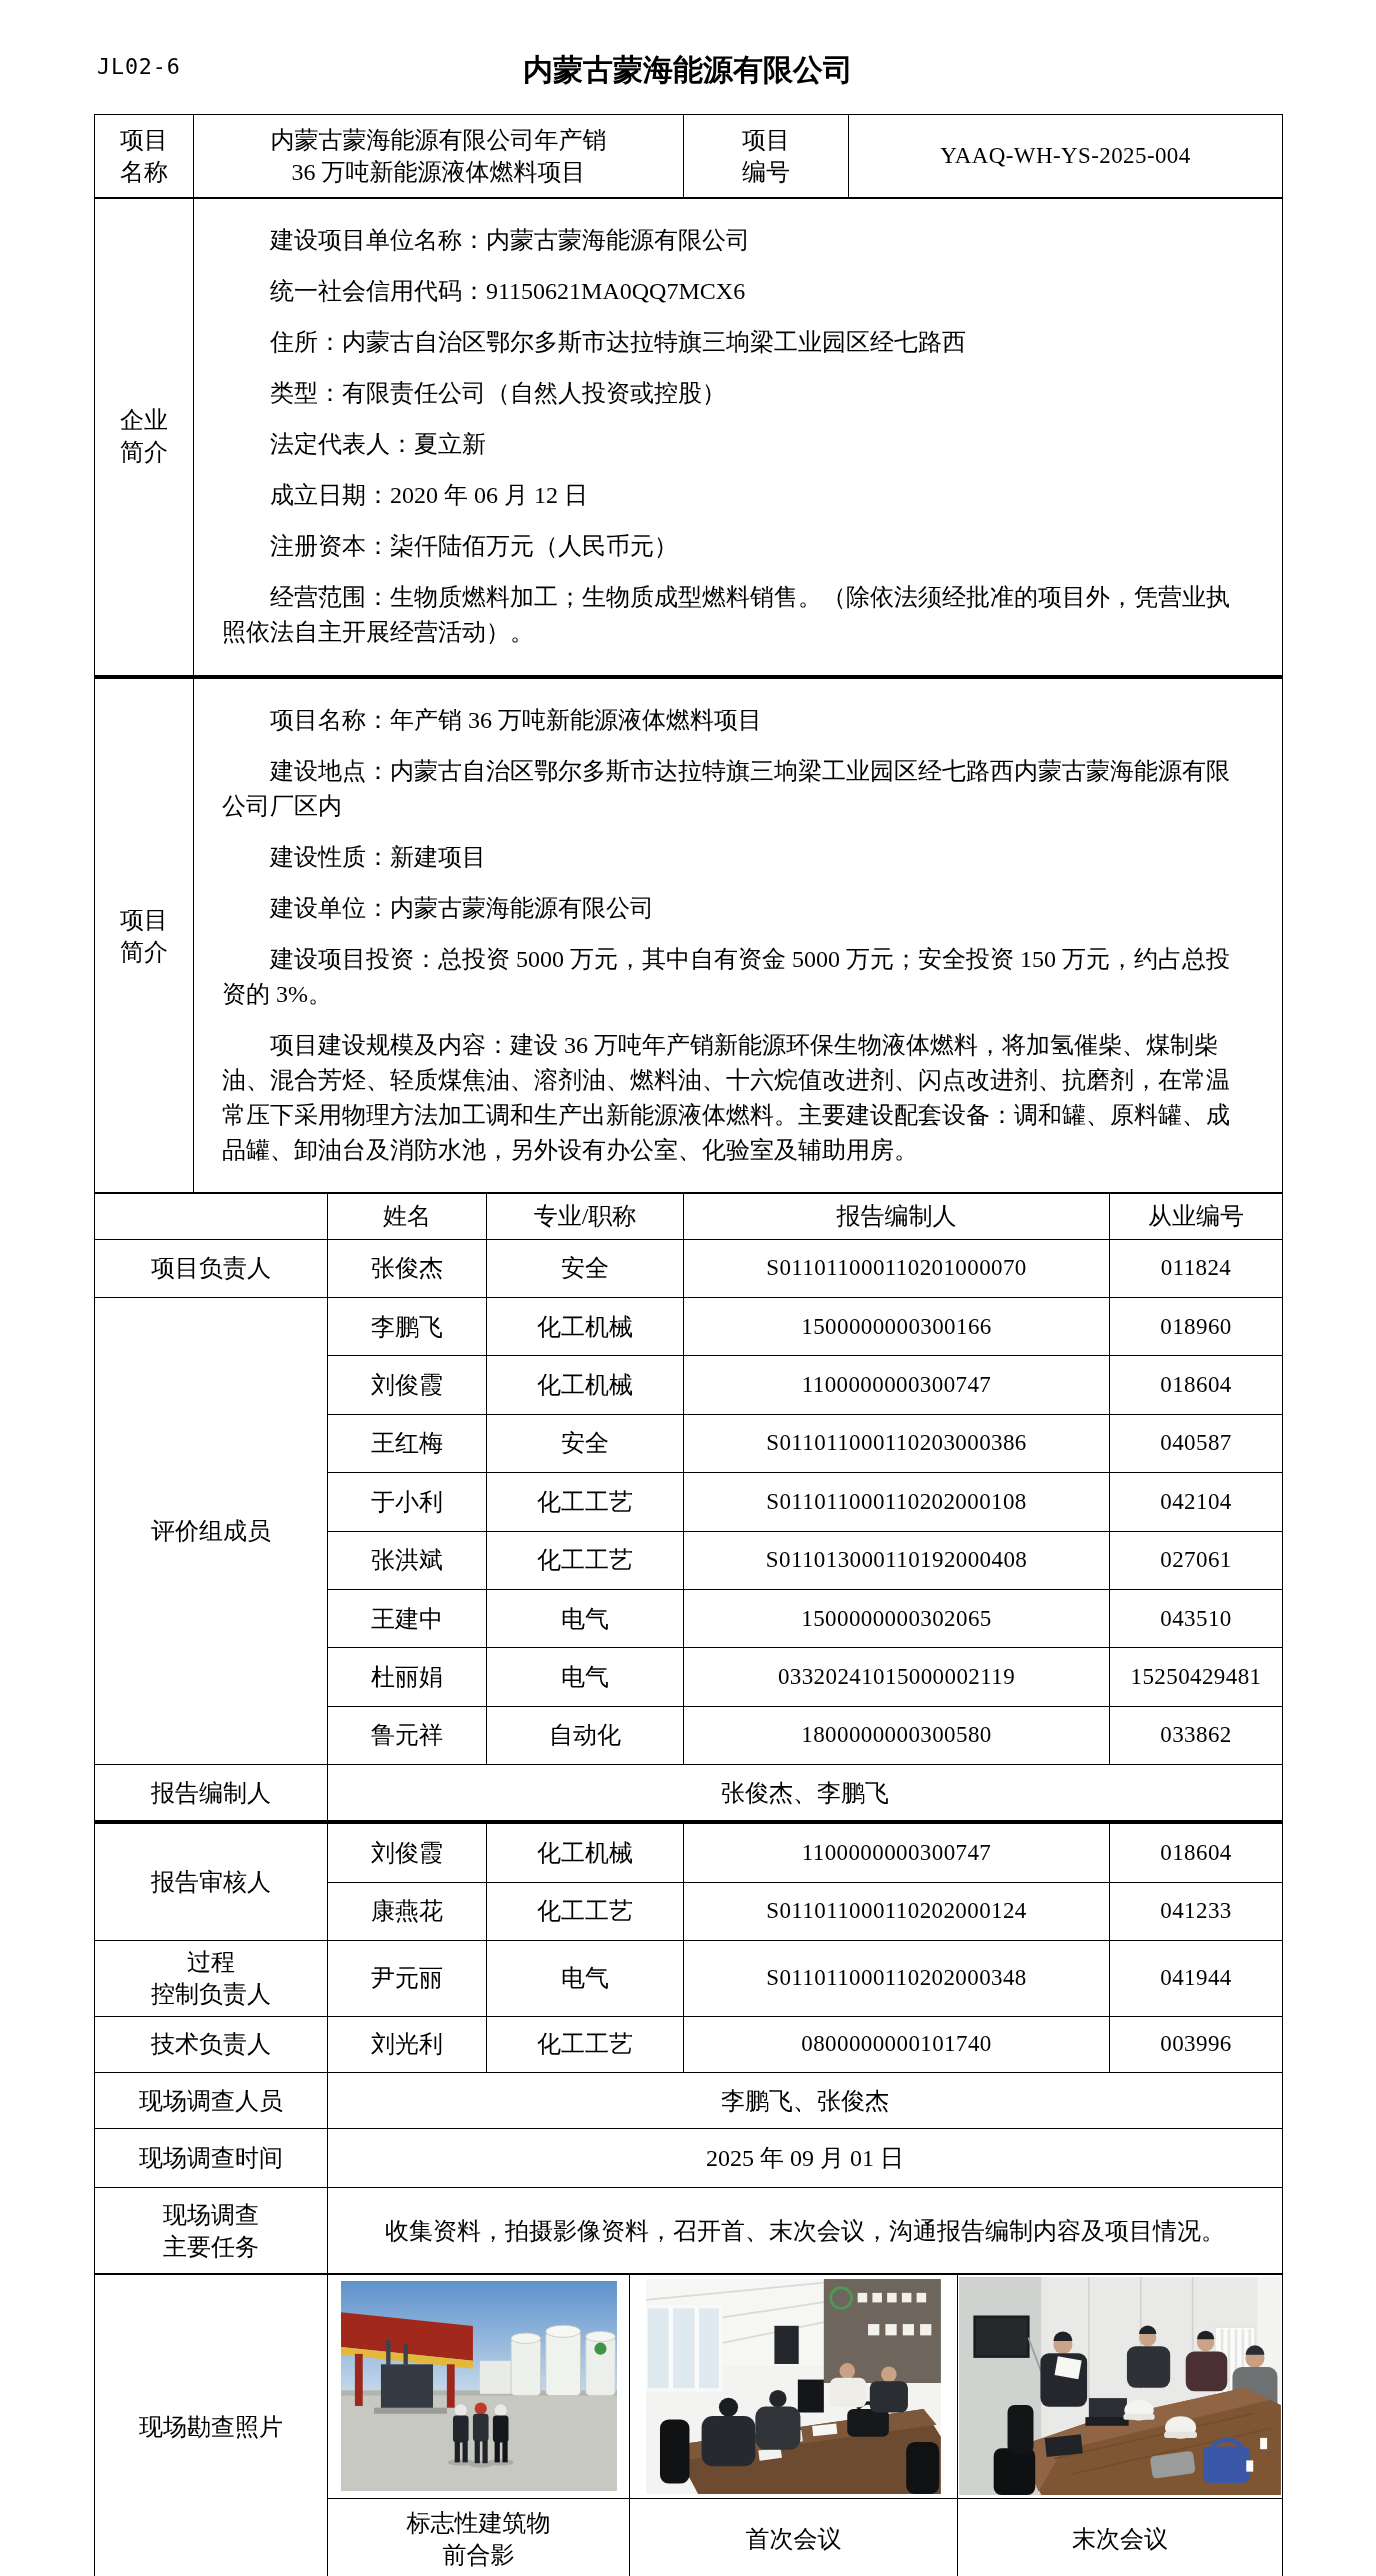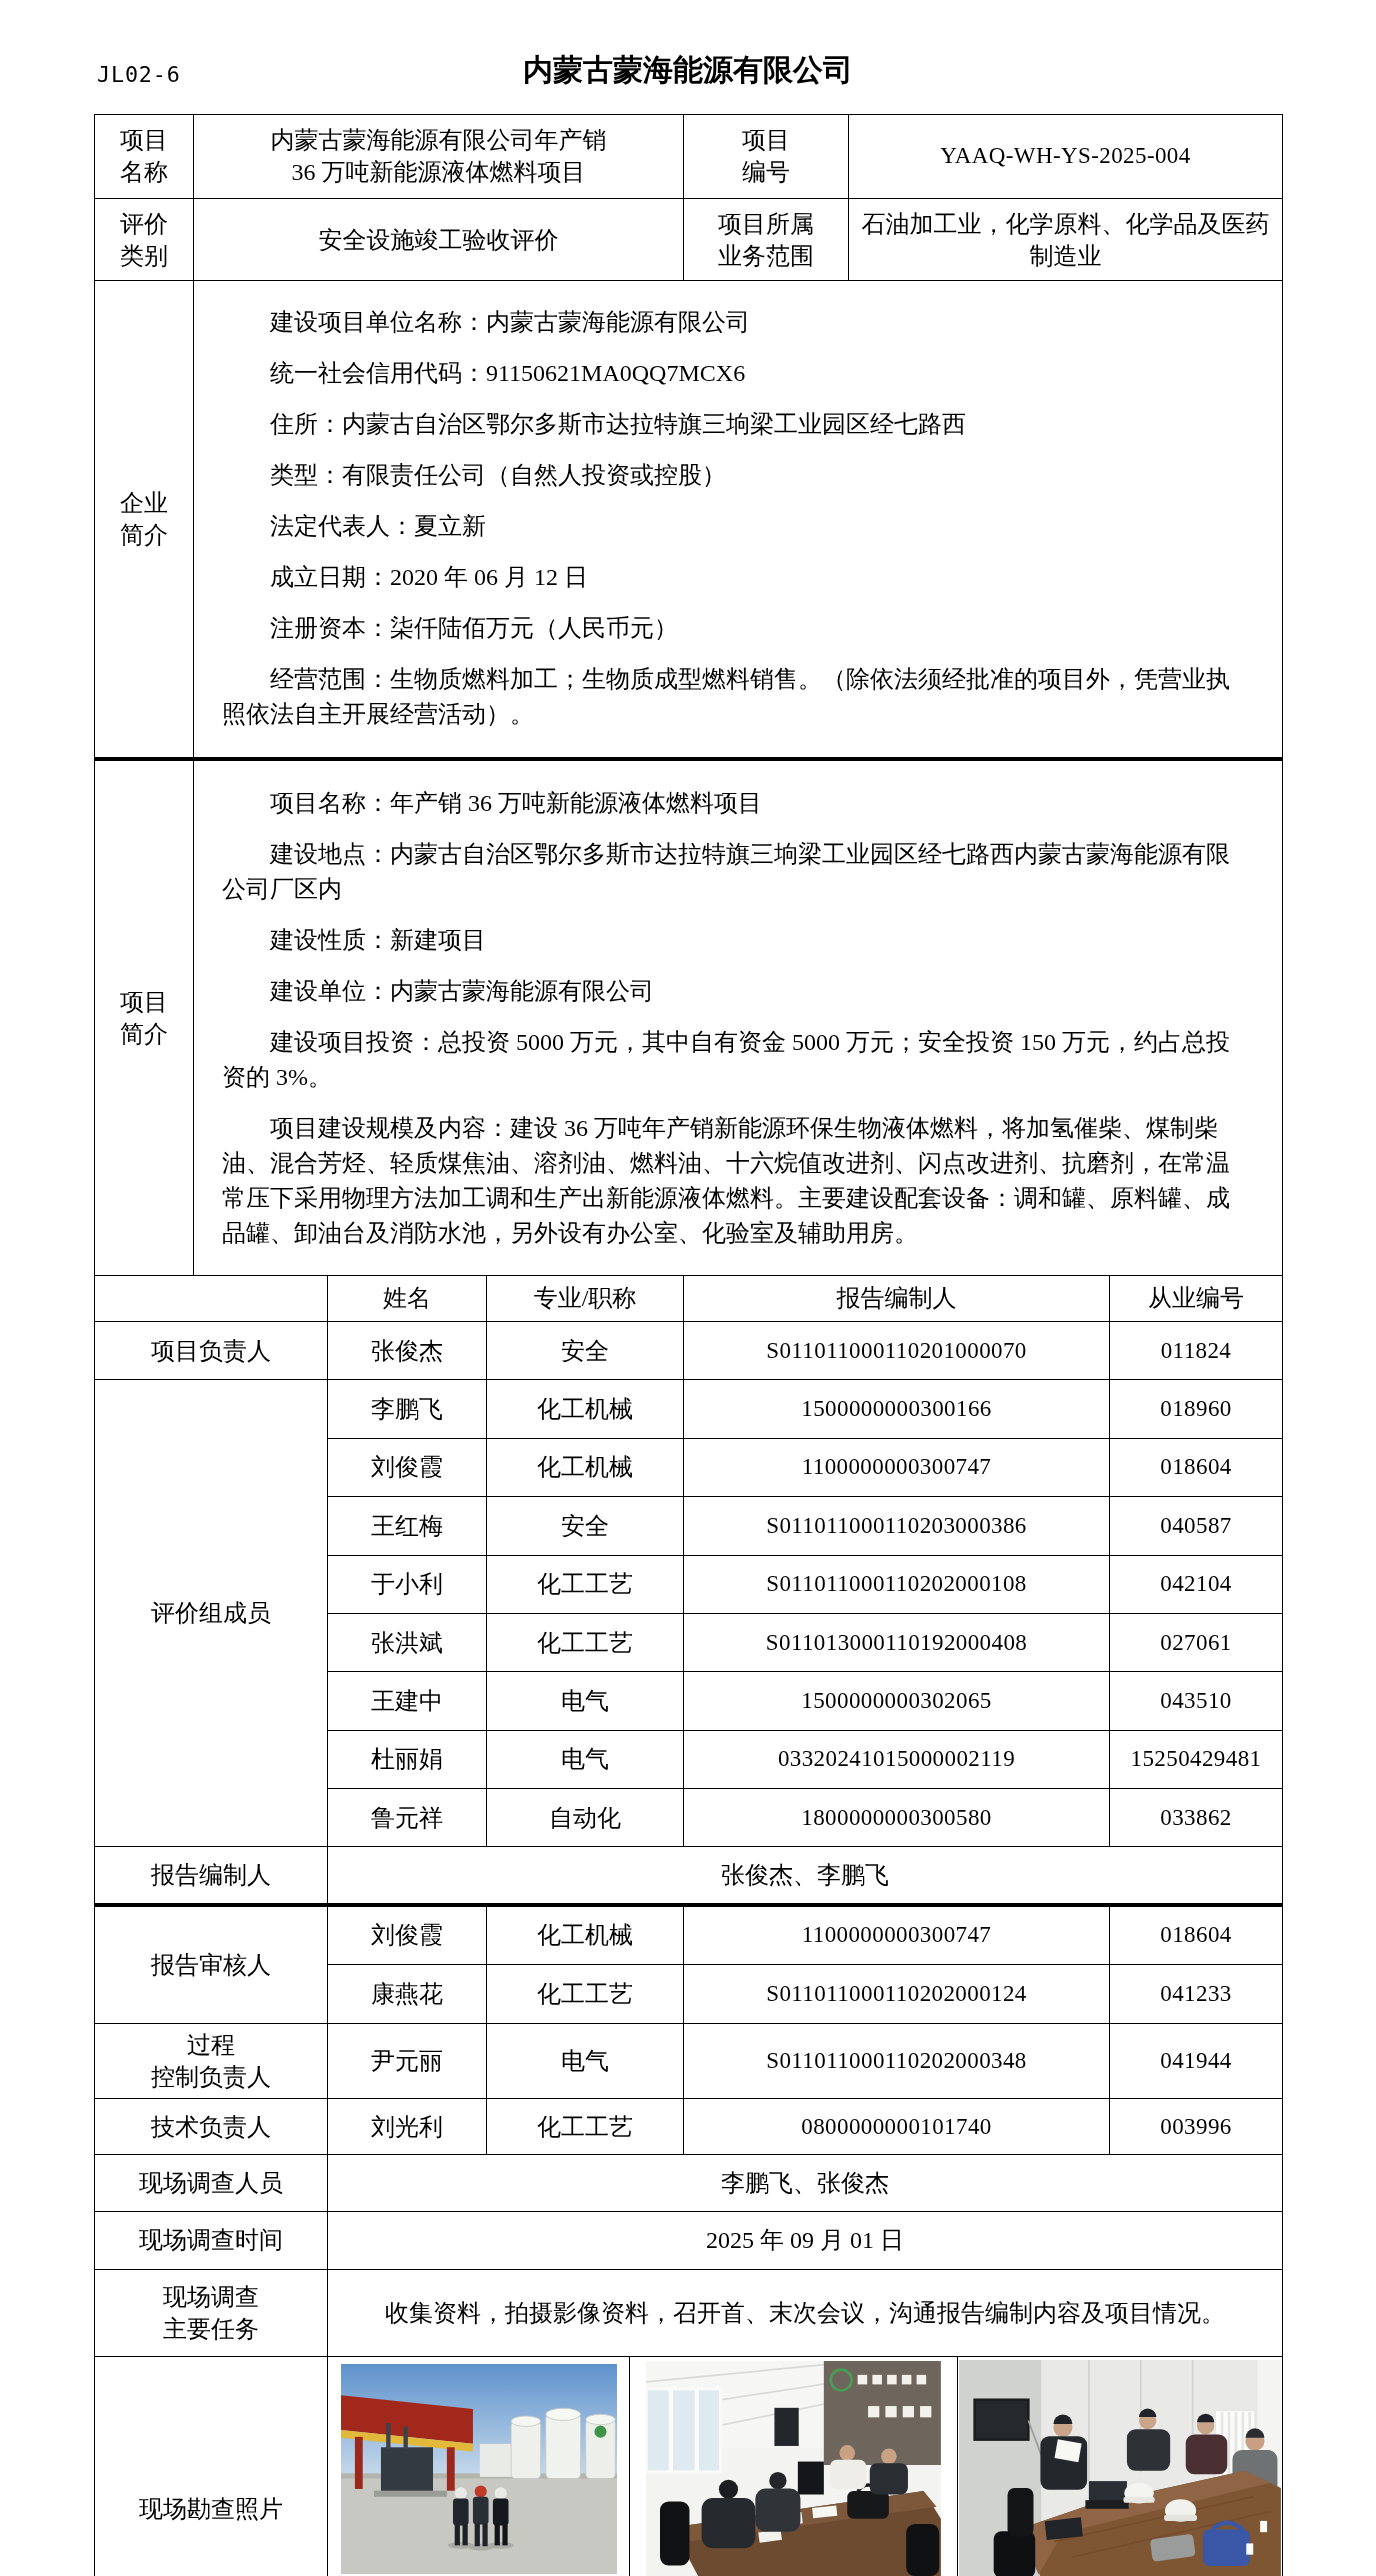--- a/index.html
+++ b/index.html
@@ -1,19 +1,19 @@
 <!DOCTYPE html>
 <html style="font-size:14px"><head>
 <meta charset="utf-8">
 <style>
   html,body{margin:0;padding:0;background:#fff;}
   .page{position:relative;width:1376px;height:2576px;background:#fff;
         font-family:"Liberation Serif",serif;color:#000;overflow:hidden;}
   .form-code{position:absolute;left:97px;top:54px;
-        font-family:"DejaVu Sans Mono",monospace;font-size:21.7px;letter-spacing:0.9px;margin-top:8px;}
+        font-family:"DejaVu Sans Mono",monospace;font-size:21.7px;letter-spacing:0.9px;}
   .titles{padding-top:49px;}
   .company-title{text-align:center;font-size:30px;font-weight:700;line-height:42px;}
   .report-title{text-align:center;font-size:32px;font-weight:700;line-height:43px;margin-top:17.3px;}
 
   .sheet{margin-left:94px;width:1187px;margin-top:22.5px;}
   table{border-collapse:collapse;table-layout:fixed;width:1187px;}
   table + table{margin-top:-1.7px;}
   td{border:1.7px solid #000;text-align:center;vertical-align:middle;
      font-size:24px;padding:1.7px 7px;word-break:break-all;}
   .pre{white-space:pre-line;}
@@ -49,28 +49,20 @@
         </colgroup>
       <tbody>
           <tr class="h92">
         <td class="pre">项目
 名称</td>
         <td class="pre">内蒙古蒙海能源有限公司年产销
 36 万吨新能源液体燃料项目</td>
         <td class="pre">项目
 编号</td>
         <td class="num">YAAQ-WH-YS-2025-004</td>
-      </tr>
-      <tr class="h90">
-        <td class="pre">评价
-类别</td>
-        <td>安全设施竣工验收评价</td>
-        <td class="pre">项目所属
-业务范围</td>
-        <td>石油加工业，化学原料、化学品及医药制造业</td>
       </tr>
     </tbody>
       </table>
 
     <table>
       <colgroup>
           <col style="width:99px">
           <col style="width:1089px">
         </colgroup>
       <tbody>

